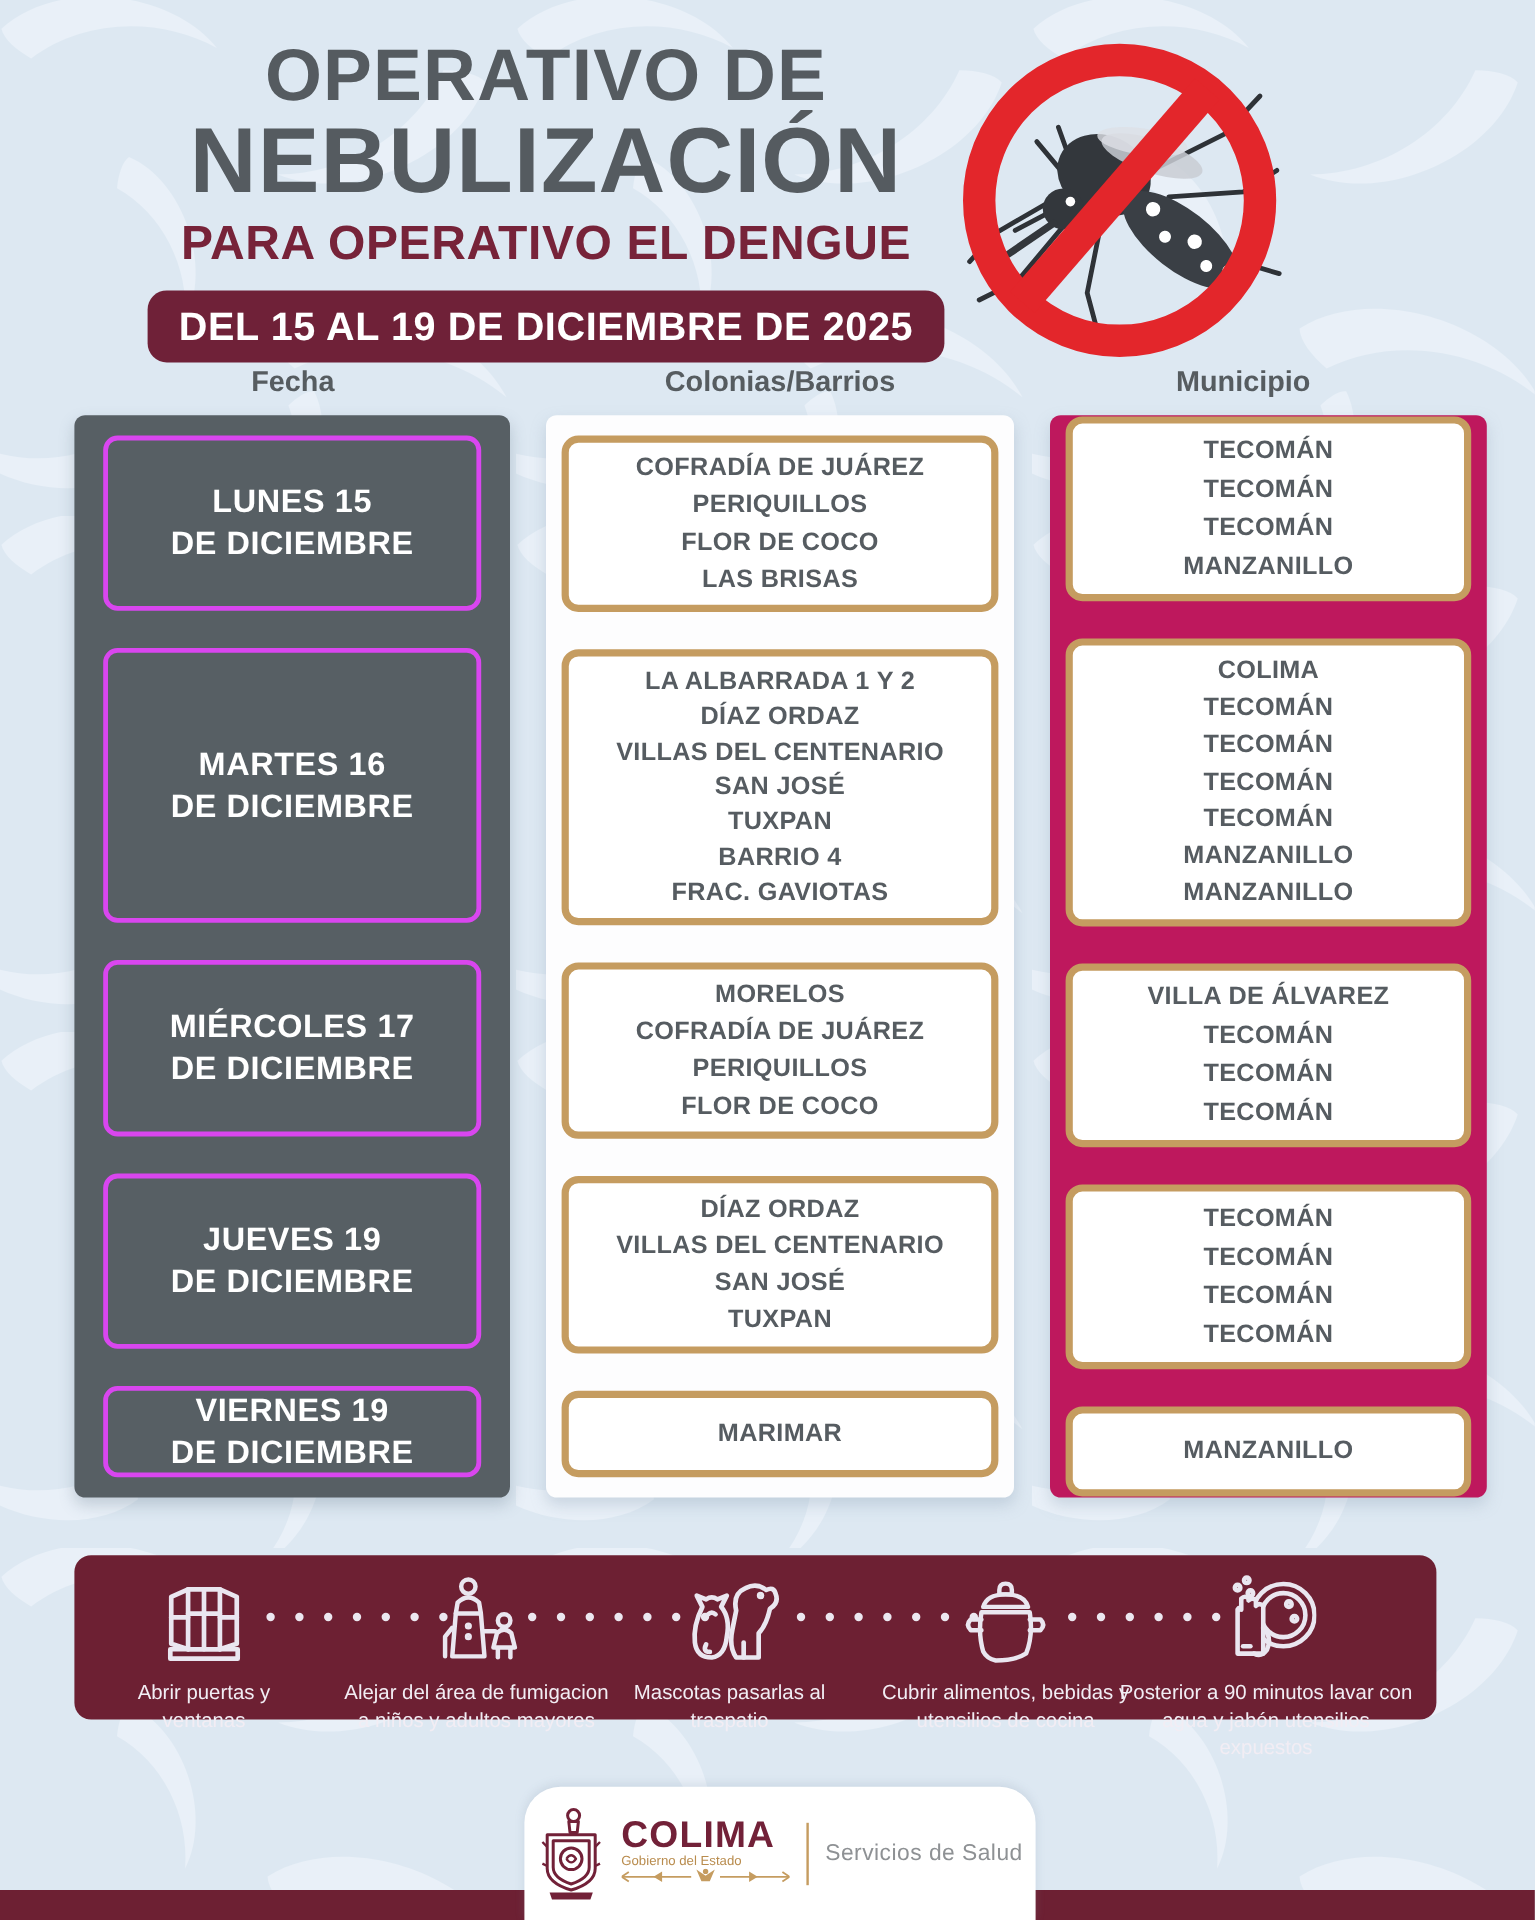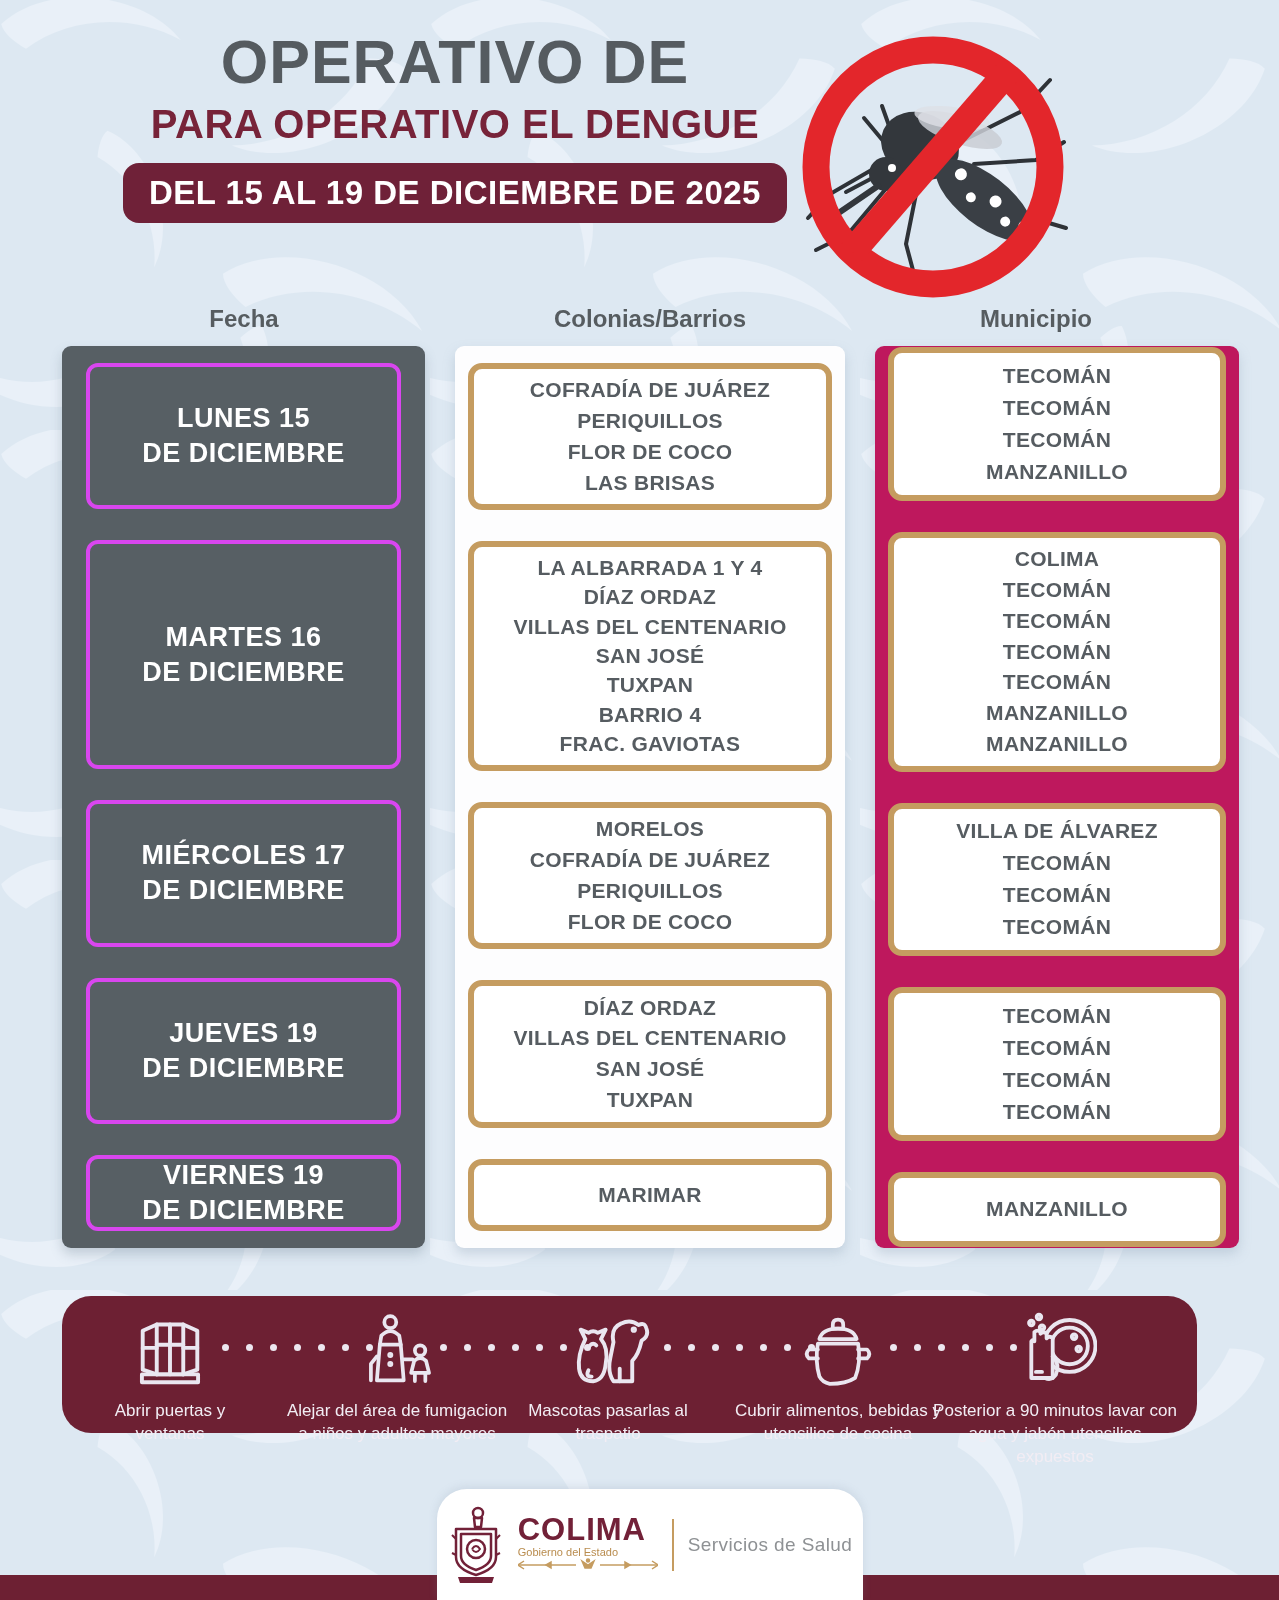--- a/index.html
+++ b/index.html
@@ -37,21 +37,21 @@
 
   .date-box { border:4px solid #d946ef; border-radius:12px; display:flex; flex-direction:column;
               justify-content:center; align-items:center; text-align:center; color:#ffffff;
               font-size:27px; font-weight:800; letter-spacing:.5px; line-height:1.3; }
   .gold-box { border:6px solid #c59c60; border-radius:14px; background:#ffffff; display:flex;
               flex-direction:column; justify-content:space-evenly; align-items:center;
               text-align:center; padding:4px 6px; }
   .cell-line { font-size:21px; font-weight:800; color:#565c61; letter-spacing:.3px; line-height:1.25; }
 
   
-  .banner { left:62px; top:1296px; width:1135px; height:137px; background:#6d2033; border-radius:29px; }
+  .banner { left:62px; top:1296px; width:1135px; height:137px; background:#6d2033; border-radius:14px; }
   .b-item { position:absolute; width:250px; text-align:center; top:12px; }
   .b-item .icon-wrap { height:82px; display:flex; justify-content:center; align-items:flex-end; }
   .b-caption { margin:10px auto 0; font-size:17px; font-weight:400; color:#f2edf4; line-height:1.35; }
   .bi-1 { left:-17px; } .bi-1 .b-caption { width:170px; }
   .bi-2 { left:210px; } .bi-2 .b-caption { width:230px; }
   .bi-3 { left:421px; } .bi-3 .b-caption { width:200px; }
   .bi-4 { left:651px; } .bi-4 .b-caption { width:230px; }
   .bi-5 { left:868px; } .bi-5 .b-caption { width:250px; }
   .dots { position:absolute; top:48px; display:flex; gap:17px; }
   .dots span { width:7px; height:7px; border-radius:50%; background:#ece7f0; display:block; }
@@ -86,20 +86,21 @@
           <use href="#leaf" transform="translate(120 360) rotate(120 90 40) scale(.7)"></use>
         </g>
       </pattern>
     </defs>
     <rect width="1279" height="1600" fill="#dde8f2"></rect>
     <rect width="1279" height="1600" fill="url(#swirls)" opacity="0.75"></rect>
   </svg>
 
   <div class="layer title-block">
     <div class="title-1">OPERATIVO DE</div>
+    <div class="title-2">NEBULIZACIÓN</div>
     <div class="title-sub">PARA OPERATIVO EL DENGUE</div>
     <div class="date-pill">DEL 15 AL 19 DE DICIEMBRE DE 2025</div>
   </div>
 
   <svg class="layer nosign" viewBox="0 0 290 290">
     <g stroke="#2e3237" stroke-width="4" stroke-linecap="round" fill="none">
       <path d="M118 128 L42 172 L20 196"></path>
       <path d="M112 150 L60 212 L28 228"></path>
       <path d="M130 162 L118 222 L126 252"></path>
       <path d="M172 120 L232 90 L262 58"></path>
@@ -155,21 +156,21 @@
   </div>
 
   <div class="layer tcol colonias-col">
     <div class="gold-box rh-a">
         <div class="cell-line">COFRADÍA DE JUÁREZ</div>
         <div class="cell-line">PERIQUILLOS</div>
         <div class="cell-line">FLOR DE COCO</div>
         <div class="cell-line">LAS BRISAS</div>
       </div>
     <div class="gold-box rh-b">
-        <div class="cell-line">LA ALBARRADA 1 Y 4</div>
+        <div class="cell-line">LA ALBARRADA 1 Y 2</div>
         <div class="cell-line">DÍAZ ORDAZ</div>
         <div class="cell-line">VILLAS DEL CENTENARIO</div>
         <div class="cell-line">SAN JOSÉ</div>
         <div class="cell-line">TUXPAN</div>
         <div class="cell-line">BARRIO 4</div>
         <div class="cell-line">FRAC. GAVIOTAS</div>
       </div>
     <div class="gold-box rh-a">
         <div class="cell-line">MORELOS</div>
         <div class="cell-line">COFRADÍA DE JUÁREZ</div>

